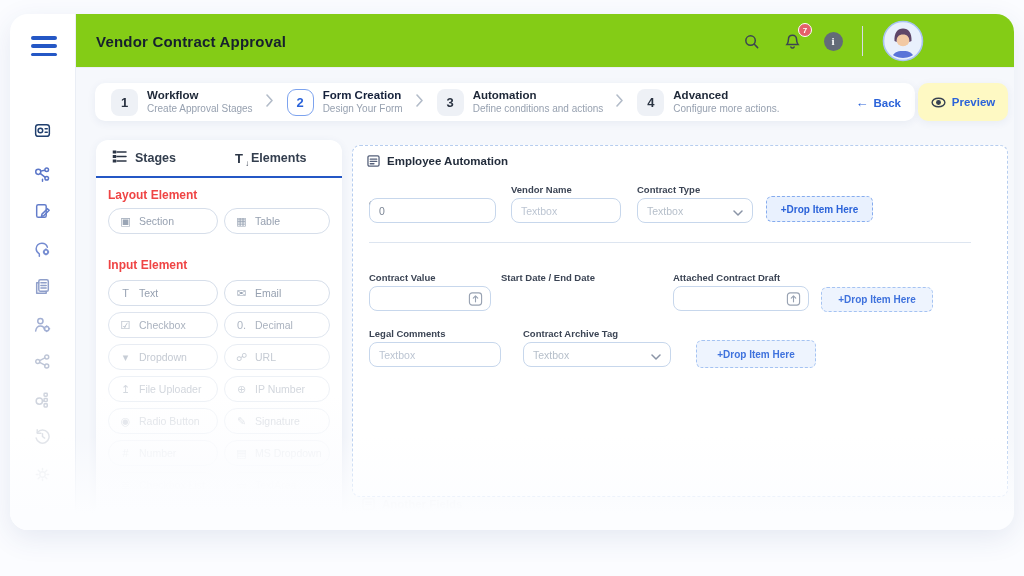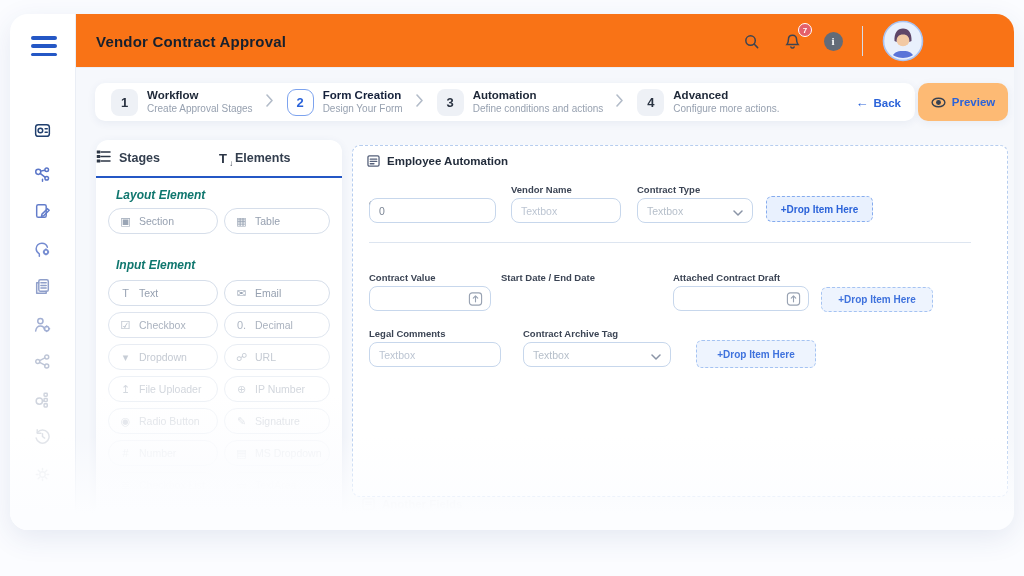--- a/index.html
+++ b/index.html
@@ -21,21 +21,21 @@
   .si4 { top:223px; color:#5b76c8; opacity:.85; }
   .si5 { top:260px; color:#6a7fb9; opacity:.75; }
   .si6 { top:298px; color:#6a7fb9; opacity:.62; }
   .si7 { top:335px; color:#7d8cae; opacity:.5; }
   .si8 { top:373px; color:#8a96ad; opacity:.4; }
   .si9 { top:410px; color:#98a3b5; opacity:.3; }
   .si10 { top:448px; color:#a3adbd; opacity:.2; }
   .si11 { top:485px; color:#aeb7c5; opacity:.13; }
 
   
-  .hdr { position:absolute; left:66px; top:0; width:938px; height:54px; background:#f97316; border-bottom:1px solid #eceff5; }
+  .hdr { position:absolute; left:66px; top:0; width:938px; height:54px; background:#84cc16; border-bottom:1px solid #eceff5; }
   .hdr-title { position:absolute; left:20px; top:50%; transform:translateY(-50%); font-size:15px; font-weight:700; color:#16202e; letter-spacing:.2px; }
   .hic { position:absolute; top:14px; width:26px; height:26px; display:flex; align-items:center; justify-content:center; cursor:pointer; }
   .hic svg { width:17px; height:17px; fill:none; stroke:#3c4452; stroke-width:1.6; stroke-linecap:round; }
   .hic-search { left:662px; }
   .hic-bell { left:703px; }
   .badge { position:absolute; top:-5px; right:-7px; min-width:14px; height:14px; padding:0 3px; border-radius:8px;
            background:#e4606a; border:1.5px solid #fff; color:#fff; font-size:8px; font-weight:700;
            display:flex; align-items:center; justify-content:center; }
   .hic-info { left:744px; }
   .info-circle { width:19px; height:19px; border-radius:50%; background:#636b78; color:#fff; font-size:11px; font-weight:700;
@@ -51,36 +51,36 @@
           display:flex; align-items:center; justify-content:center; flex:0 0 auto; }
   .step.active .tile { background:#fff; border:1.5px solid #7da3ee; color:#2b63d9; border-radius:9px; }
   .st-title { font-size:11.5px; font-weight:700; color:#1d2737; line-height:1.15; }
   .step.active .st-title { color:#14203a; }
   .st-sub { font-size:10px; color:#97a1b0; line-height:1.2; }
   .chev { margin:0 13px; flex:0 0 auto; }
   .chev svg { width:8px; height:13px; fill:none; stroke:#b3bcc9; stroke-width:1.6; stroke-linecap:round; stroke-linejoin:round; }
   .backbtn { position:absolute; right:14px; top:50%; transform:translateY(-50%); display:flex; align-items:center; gap:5px;
              color:#2b63d9; font-size:11.5px; font-weight:600; cursor:pointer; }
   .backbtn .arr { font-size:13px; }
-  .previewcard { position:absolute; left:908px; top:69px; width:90px; height:38px; background:#fdba74; border-radius:10px;
+  .previewcard { position:absolute; left:908px; top:69px; width:90px; height:38px; background:#fef9c3; border-radius:10px;
                  box-shadow:0 2px 8px rgba(40,70,130,.07); display:flex; align-items:center; justify-content:center; gap:6px; cursor:pointer; }
   .previewcard svg { width:15px; height:11px; fill:none; stroke:#374151; stroke-width:1.5; }
   .previewcard span { color:#2b63d9; font-size:11.5px; font-weight:600; }
 
   
   .panel { position:absolute; left:86px; top:126px; width:246px; height:390px; background:#fff;
            border-radius:12px 12px 0 0; box-shadow:0 2px 10px rgba(40,70,130,.07); }
   .tabs { display:flex; height:38px; border-bottom:2px solid #2457c5; }
-  .tab { flex:1; display:flex; align-items:center; gap:8px; cursor:pointer; }
+  .tab { flex:1; display:flex; align-items:center; gap:8px; padding-left:16px; cursor:pointer; }
   .tab .ticon { color:#2c3646; font-size:13px; }
   .tab span.tlabel { font-size:12.5px; font-weight:600; color:#333e4e; }
   .ticon svg { width:15px; height:13px; fill:none; stroke:#2c3646; stroke-width:1.5; stroke-linecap:round; }
   .t-el { font-weight:700; font-size:13px; color:#2c3646; position:relative; }
   .t-el b { position:absolute; right:-6px; bottom:-2px; font-size:8px; color:#2c3646; }
-  .sec-h { position:absolute; left:20px; font-size:12px; font-weight:700; color:#0f766e;font-style:italic; }
+  .sec-h { position:absolute; left:12px; font-size:12px; font-weight:700; color:#ef4444; }
   .pill { position:absolute; height:26px; border:1px solid #d6deea; border-radius:13px; background:#fff;
           display:flex; align-items:center; gap:7px; padding-left:10px; cursor:grab; }
   .pill .pg { font-size:11px; color:#9aa5b5; width:13px; text-align:center; flex:0 0 auto; }
   .pill .pl { font-size:10.5px; color:#96a0b0; white-space:nowrap; }
   .colL { left:12px; width:110px; }
   .colR { left:128px; width:106px; }
   .fade2{opacity:.8} .fade3{opacity:.55} .fade4{opacity:.42} .fade5{opacity:.32} .fade6{opacity:.22} .fade7{opacity:.13} .fade8{opacity:.05}
 
   
   .canvas { position:absolute; left:342px; top:131px; width:656px; height:352px; background:#fff;

